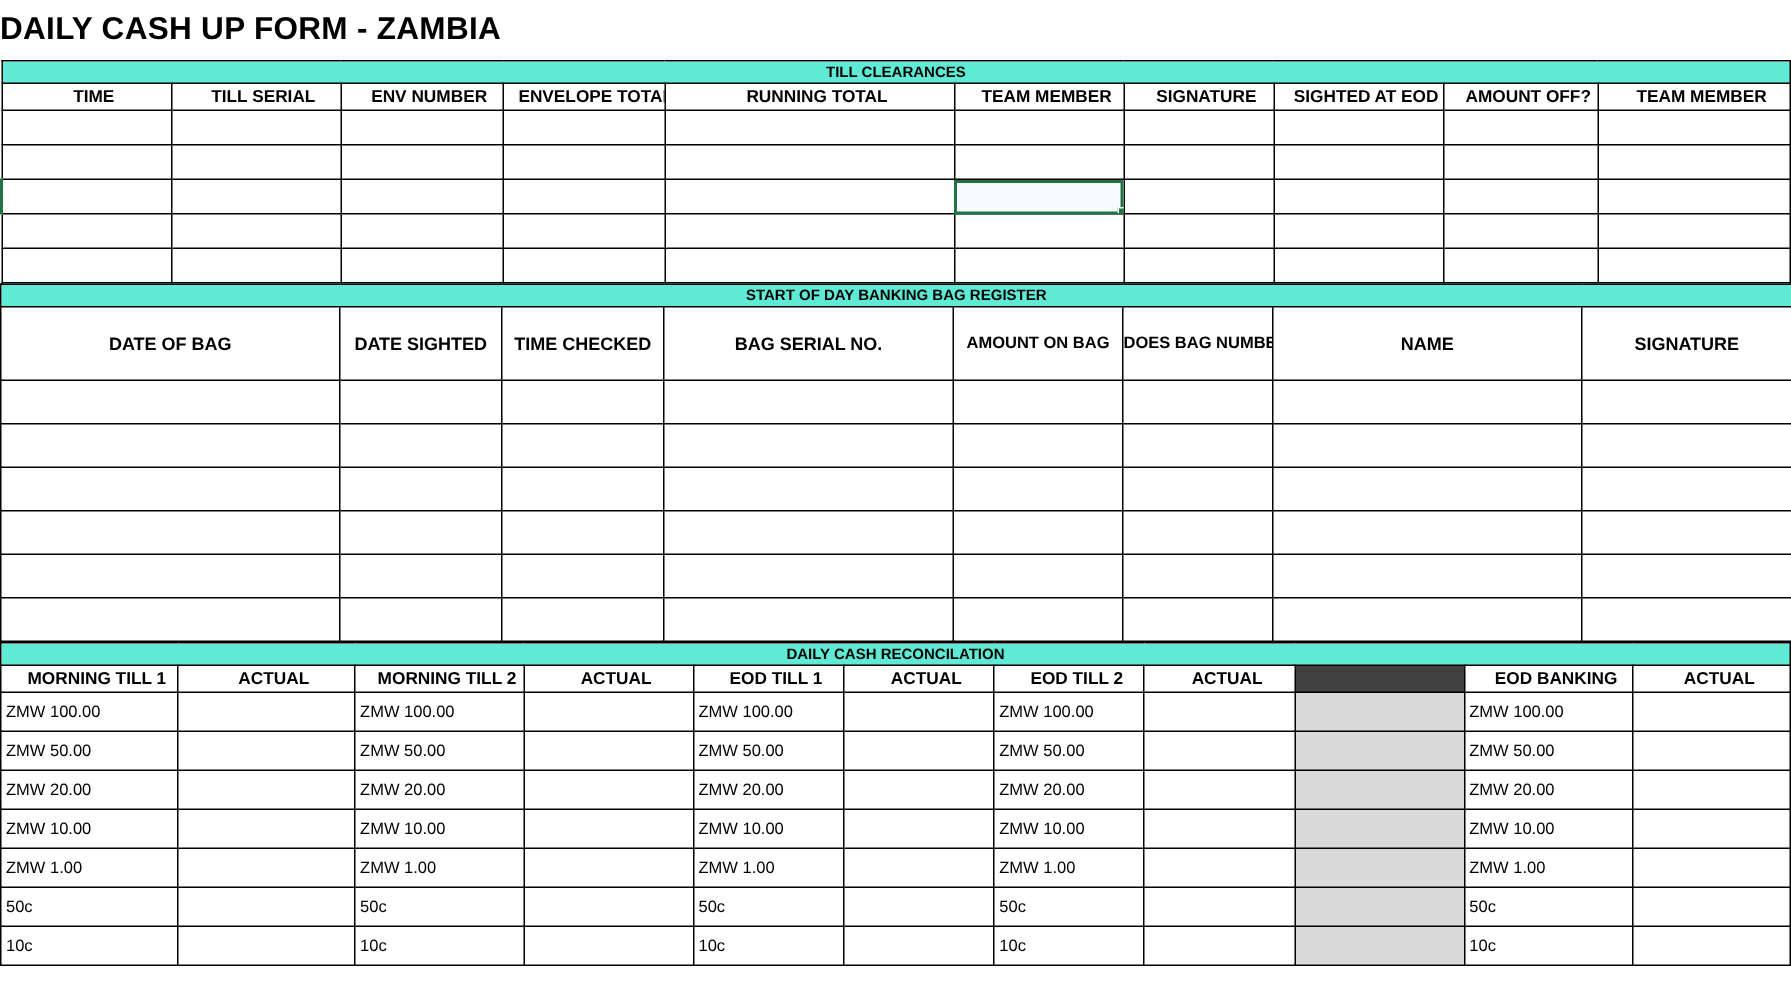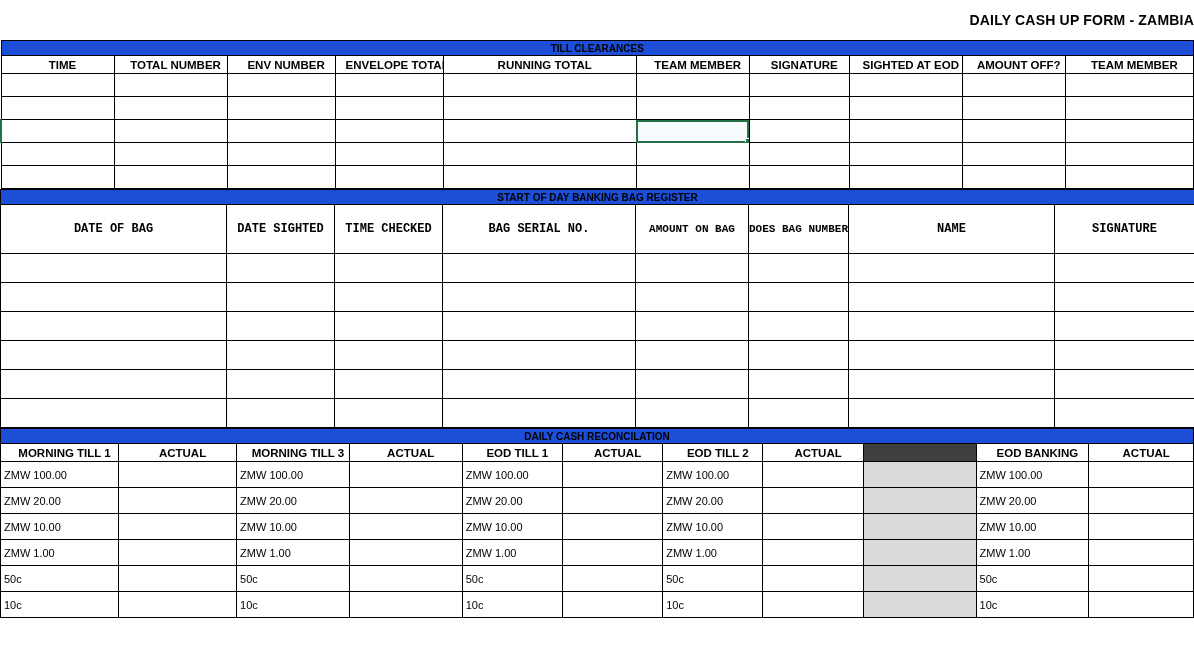--- a/index.html
+++ b/index.html
@@ -28,27 +28,27 @@
     border: 1px solid #000000;
     padding: 0;
     height: 22px;
     overflow: hidden;
     white-space: nowrap;
     font-size: 11px;
   }
   .title-row td {
     border: none;
     height: 40px;
-    text-align: right;
-    font-size: 14px;
+    text-align: left;
+    font-size: 21px;
     font-weight: bold;
     letter-spacing: 0.2px;
   }
   .section-bar td {
-    background: #1d4ed8;
+    background: #5eead4;
     text-align: center;
     font-weight: bold;
     font-size: 10px;
     height: 14px;
     border: 1px solid #000000;
   }
   .colhead td {
     text-align: center;
     font-weight: bold;
     font-size: 11.5px;
@@ -58,21 +58,20 @@
   .blank td { height: 22px; }
   .cellpad {
     padding-left: 3px;
   }
   .bigrow td {
     height: 48px;
     text-align: center;
     font-weight: bold;
     font-size: 12px;
     vertical-align: middle;
-    font-family: Liberation Mono, monospace;
   }
   .bigrow td.small {
     font-size: 11px;
     line-height: 12px;
   }
   .tallblank td { height: 28px; }
   .denom td {
     height: 25px;
     font-size: 11px;
   }
@@ -128,21 +127,21 @@
         <col style="width:113px">
       <col style="width:103px">
         <col style="width:128px">
     </colgroup>
     <tbody>
         <tr class="section-bar">
       <td colspan="10">TILL CLEARANCES</td>
     </tr>
     <tr class="colhead">
       <td>TIME</td>
-      <td>TOTAL NUMBER</td>
+      <td>TILL SERIAL</td>
       <td>ENV NUMBER</td>
       <td>ENVELOPE TOTAL</td>
       <td>RUNNING TOTAL</td>
       <td>TEAM MEMBER</td>
       <td>SIGNATURE</td>
       <td>SIGHTED AT EOD</td>
       <td>AMOUNT OFF?</td>
       <td>TEAM MEMBER</td>
     </tr>
     <tr class="blank">
@@ -310,21 +309,21 @@
         <col style="width:108px">
         <col style="width:100px">
     </colgroup>
     <tbody>
         <tr class="section-bar">
       <td colspan="11">DAILY CASH RECONCILATION</td>
     </tr>
     <tr class="colhead">
       <td>MORNING TILL 1</td>
       <td>ACTUAL</td>
-      <td>MORNING TILL 3</td>
+      <td>MORNING TILL 2</td>
       <td>ACTUAL</td>
       <td>EOD TILL 1</td>
       <td>ACTUAL</td>
       <td>EOD TILL 2</td>
       <td>ACTUAL</td>
       <td class="darkgray"></td>
       <td>EOD BANKING</td>
       <td>ACTUAL</td>
     </tr>
 
@@ -335,20 +334,33 @@
       <td></td>
       <td class="cellpad">ZMW 100.00</td>
       <td></td>
       <td class="cellpad">ZMW 100.00</td>
       <td></td>
       <td class="gray"></td>
       <td class="cellpad">ZMW 100.00</td>
       <td></td>
     </tr>
     <tr class="denom">
+      <td class="cellpad">ZMW 50.00</td>
+      <td></td>
+      <td class="cellpad">ZMW 50.00</td>
+      <td></td>
+      <td class="cellpad">ZMW 50.00</td>
+      <td></td>
+      <td class="cellpad">ZMW 50.00</td>
+      <td></td>
+      <td class="gray"></td>
+      <td class="cellpad">ZMW 50.00</td>
+      <td></td>
+    </tr>
+    <tr class="denom">
       <td class="cellpad">ZMW 20.00</td>
       <td></td>
       <td class="cellpad">ZMW 20.00</td>
       <td></td>
       <td class="cellpad">ZMW 20.00</td>
       <td></td>
       <td class="cellpad">ZMW 20.00</td>
       <td></td>
       <td class="gray"></td>
       <td class="cellpad">ZMW 20.00</td>

